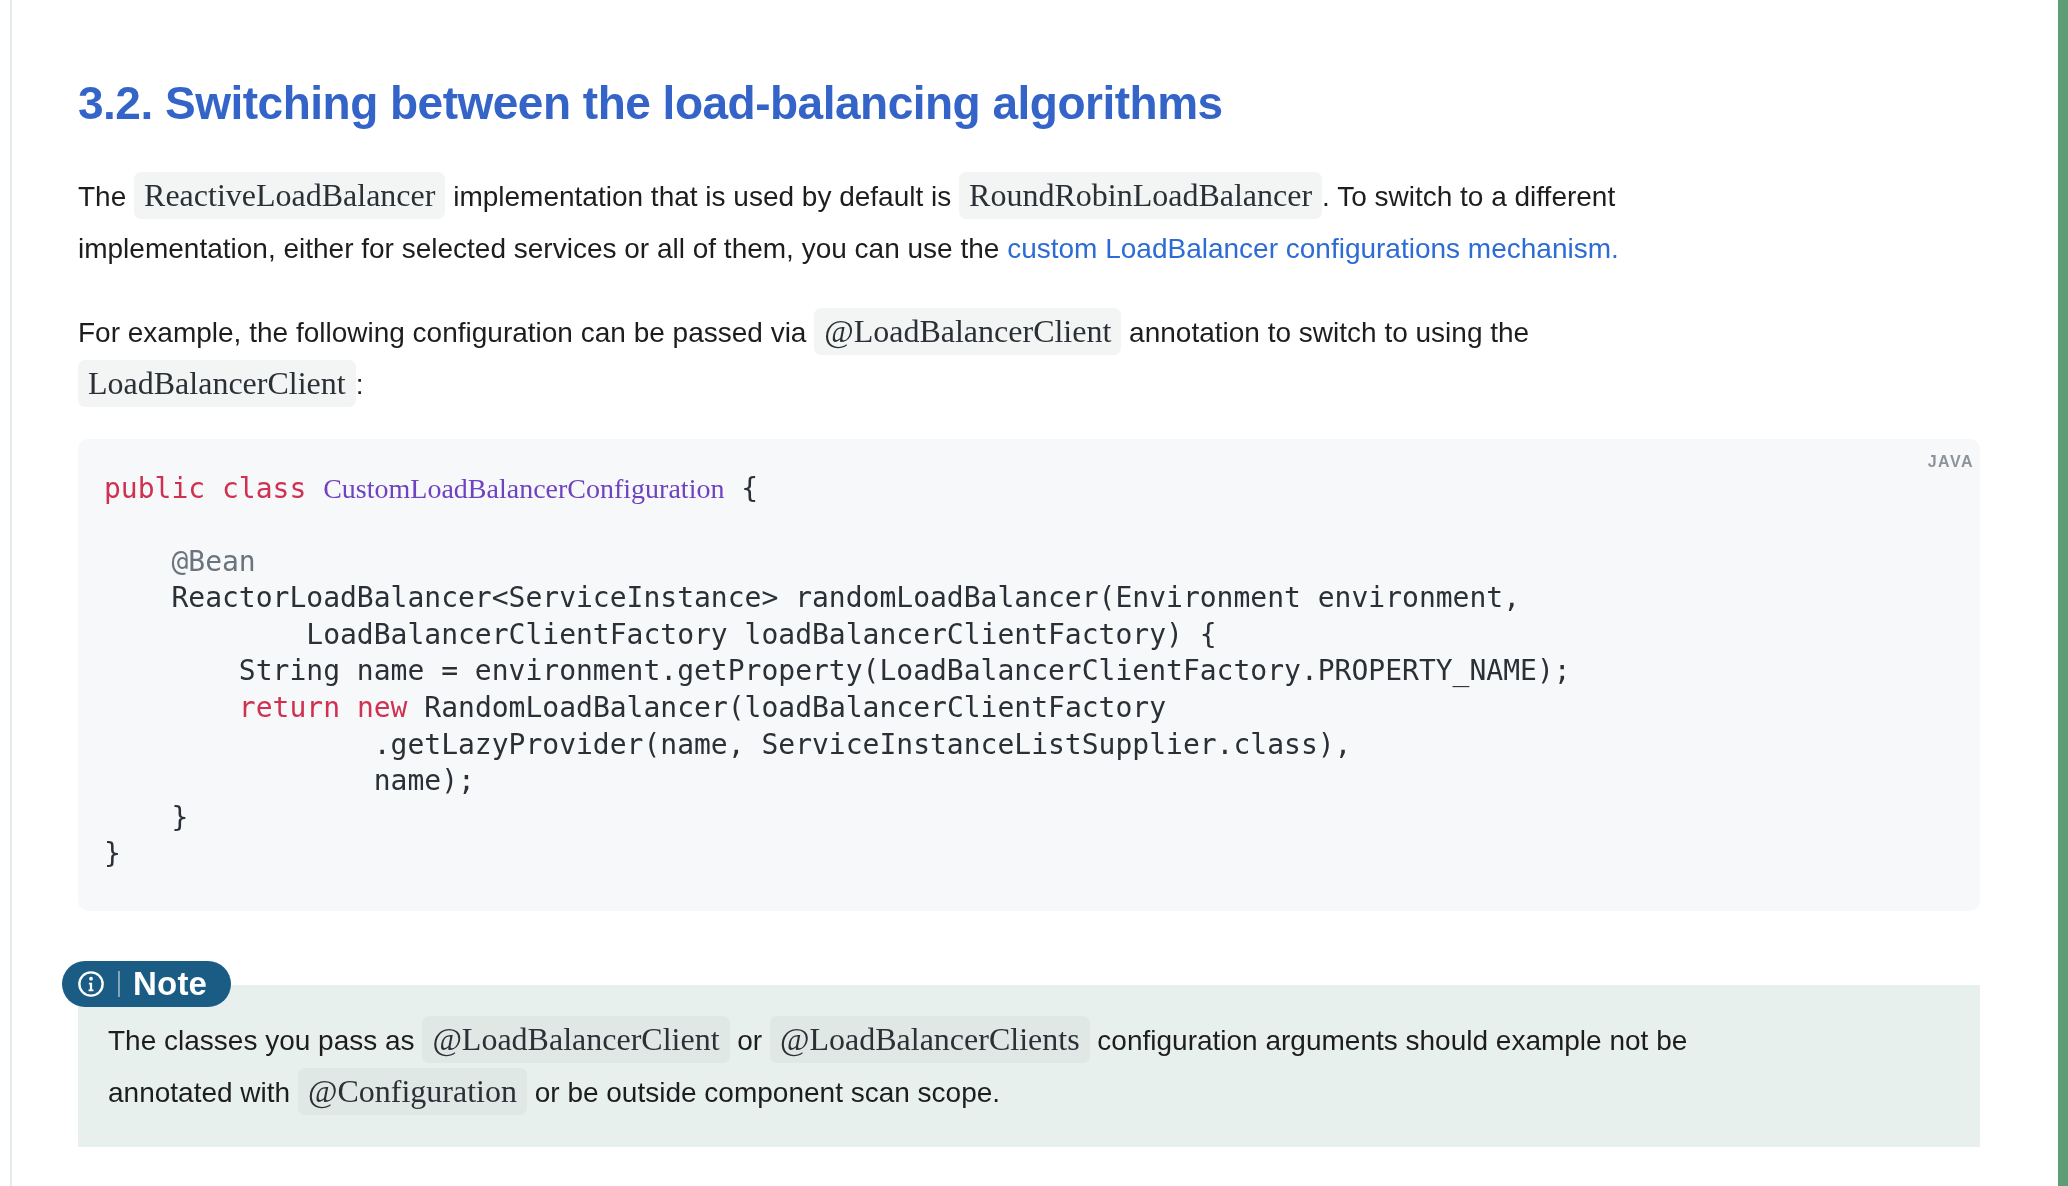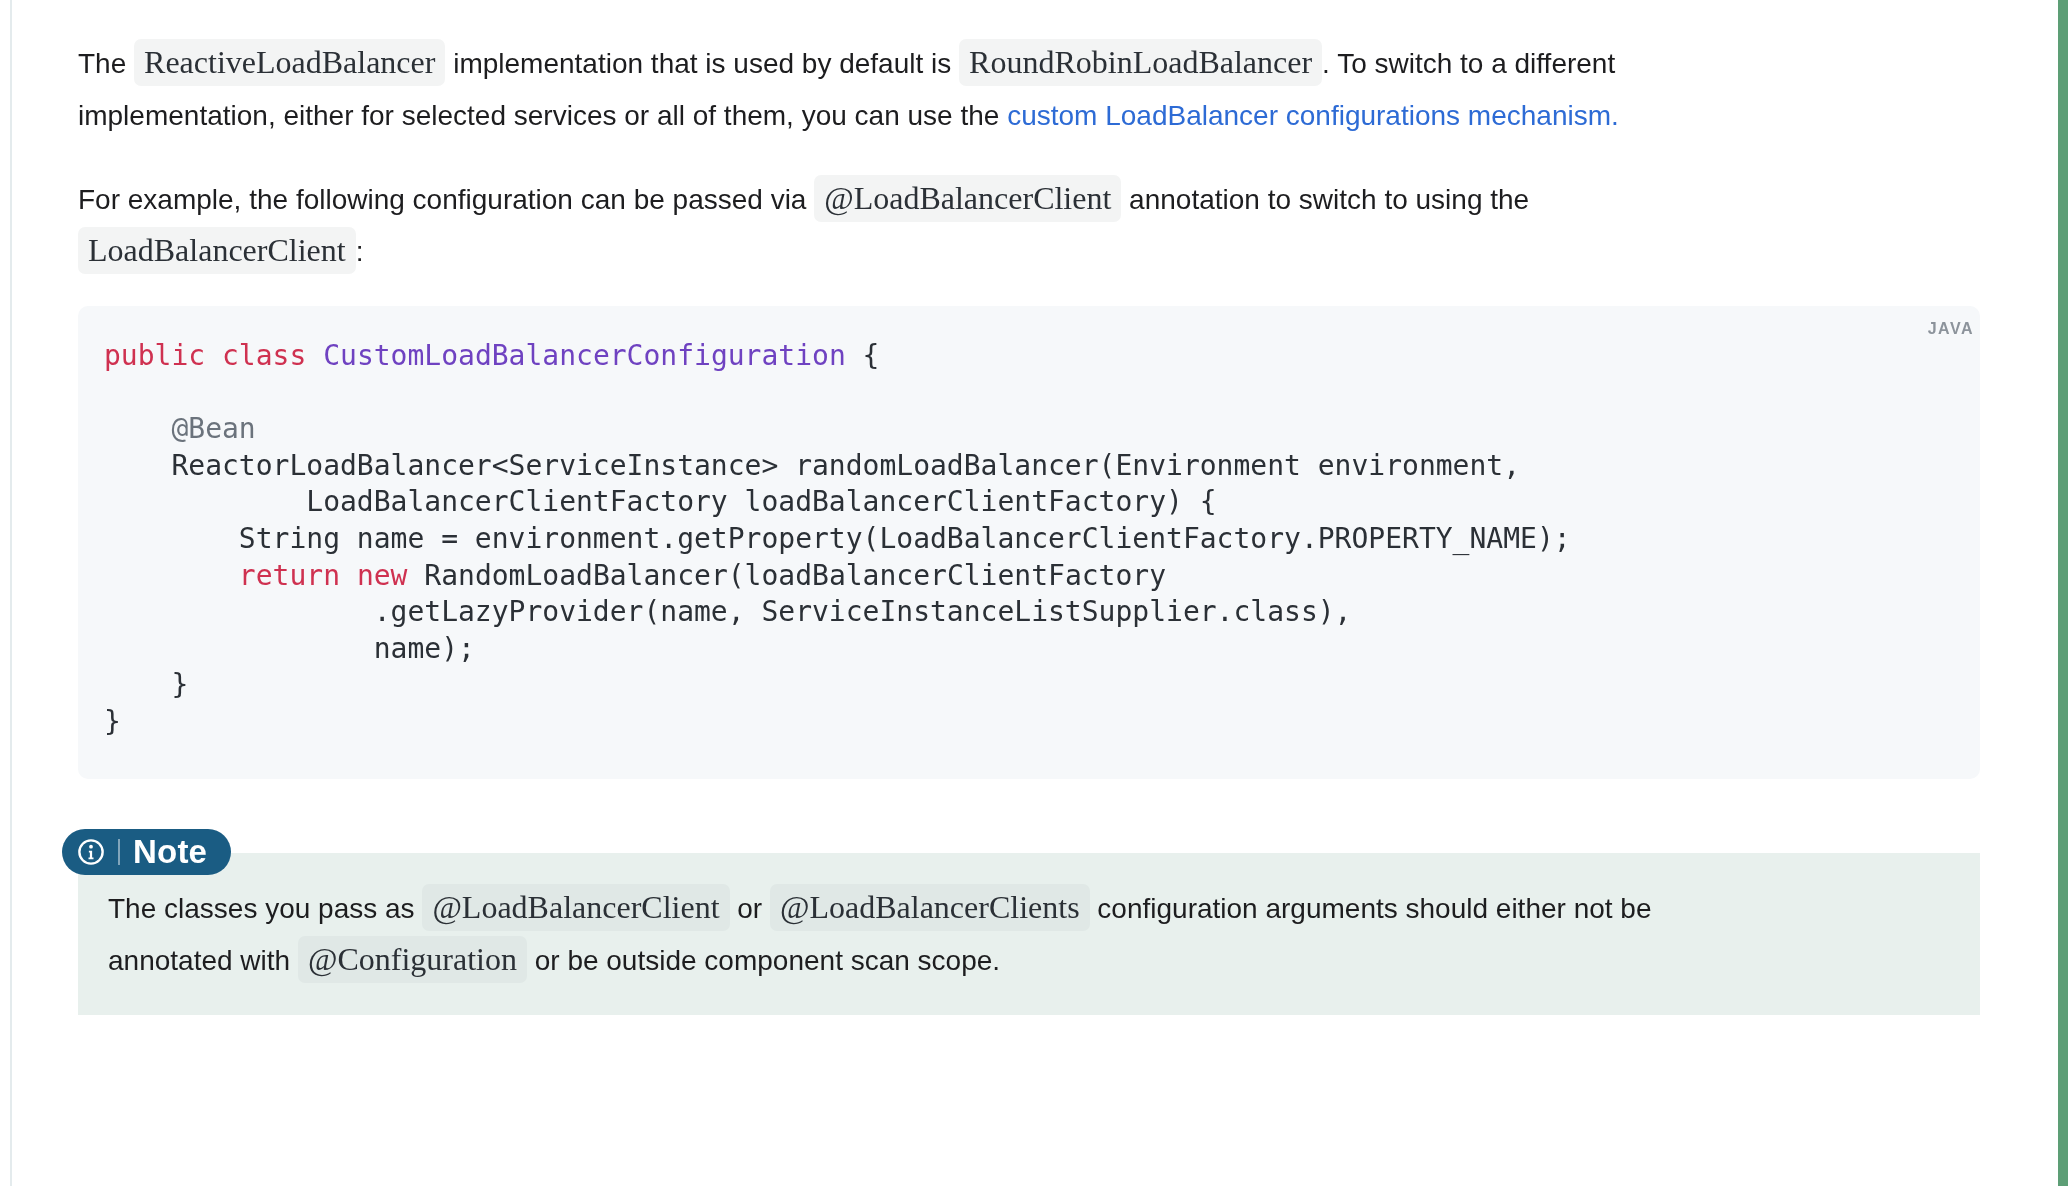--- a/index.html
+++ b/index.html
@@ -64,21 +64,21 @@
   pre.code-content{
     margin:0;
     padding:32px 28px 38px 26px;
     font-family:"DejaVu Sans Mono", monospace;
     font-size:28px;line-height:36.6px;
     color:var(--code-text,#2b3036);
     white-space:pre;
     overflow:hidden;
   }
   .tok-kw{color:var(--tok-keyword,#cf3150);}
-  .tok-title{color:var(--tok-title,#6f42c1);}
+  .tok-title{color:var(--tok-title,#6f42c1);font-family:Liberation Serif, serif;}
   .tok-meta{color:var(--tok-meta,#6b737c);}
 
   .admonition{
     position:relative;
     margin-top:74px;
   }
   .note-badge{
     position:absolute;
     top:-24px;left:-16px;
     display:inline-flex;align-items:center;
@@ -110,20 +110,21 @@
 </style>
 </head>
 <body>
 
 <div class="page">
   <div class="left-edge"></div>
   <div class="right-bar"></div>
 
   <div class="content">
 
+    <h2 class="section-heading">3.2. Switching between the load-balancing algorithms</h2>
 
     <p class="doc-paragraph"><span>The </span><code class="inline-code">ReactiveLoadBalancer</code><span> implementation that is used by default is </span><code class="inline-code">RoundRobinLoadBalancer</code><span>. To switch to a different</span><br><span>implementation, either for selected services or all of them, you can use the </span><a class="doc-link" href="#">custom LoadBalancer configurations mechanism.</a></p>
 
     <p class="doc-paragraph"><span>For example, the following configuration can be passed via </span><code class="inline-code">@LoadBalancerClient</code><span> annotation to switch to using the</span><br><code class="inline-code">LoadBalancerClient</code><span>:</span></p>
 
     <div class="code-block">
       <span class="lang-label">JAVA</span>
       <pre class="code-content"><span class="tok-kw">public</span><span> </span><span class="tok-kw">class</span><span> </span><span class="tok-title">CustomLoadBalancerConfiguration</span><span> {</span>
 
 <span>    </span><span class="tok-meta">@Bean</span>
@@ -140,17 +141,17 @@
     <div class="admonition">
       <div class="note-badge">
         <svg class="info-icon" width="30" height="30" viewBox="0 0 24 24">
           <circle cx="12" cy="12" r="9.3" fill="none" stroke="#ffffff" stroke-width="1.9"></circle>
           <circle cx="12" cy="7.7" r="1.5" fill="#ffffff"></circle>
           <path d="M10.3 10.9h2.6v5.4h1.1v1.4h-4v-1.4h1.1v-4h-0.8z" fill="#ffffff"></path>
         </svg>
         <span class="badge-sep"></span>
         <span class="note-badge-label">Note</span>
       </div>
-      <div class="note-body"><span>The classes you pass as </span><code class="inline-code">@LoadBalancerClient</code><span> or </span><code class="inline-code">@LoadBalancerClients</code><span> configuration arguments should either not be</span><br><span>annotated with </span><code class="inline-code">@Configuration</code><span> or be outside component scan scope.</span></div>
+      <div class="note-body"><span>The classes you pass as </span><code class="inline-code">@LoadBalancerClient</code><span> or </span><code class="inline-code">@LoadBalancerClients</code><span> configuration arguments should example not be</span><br><span>annotated with </span><code class="inline-code">@Configuration</code><span> or be outside component scan scope.</span></div>
     </div>
 
   </div>
 </div>
 
 </body></html>

